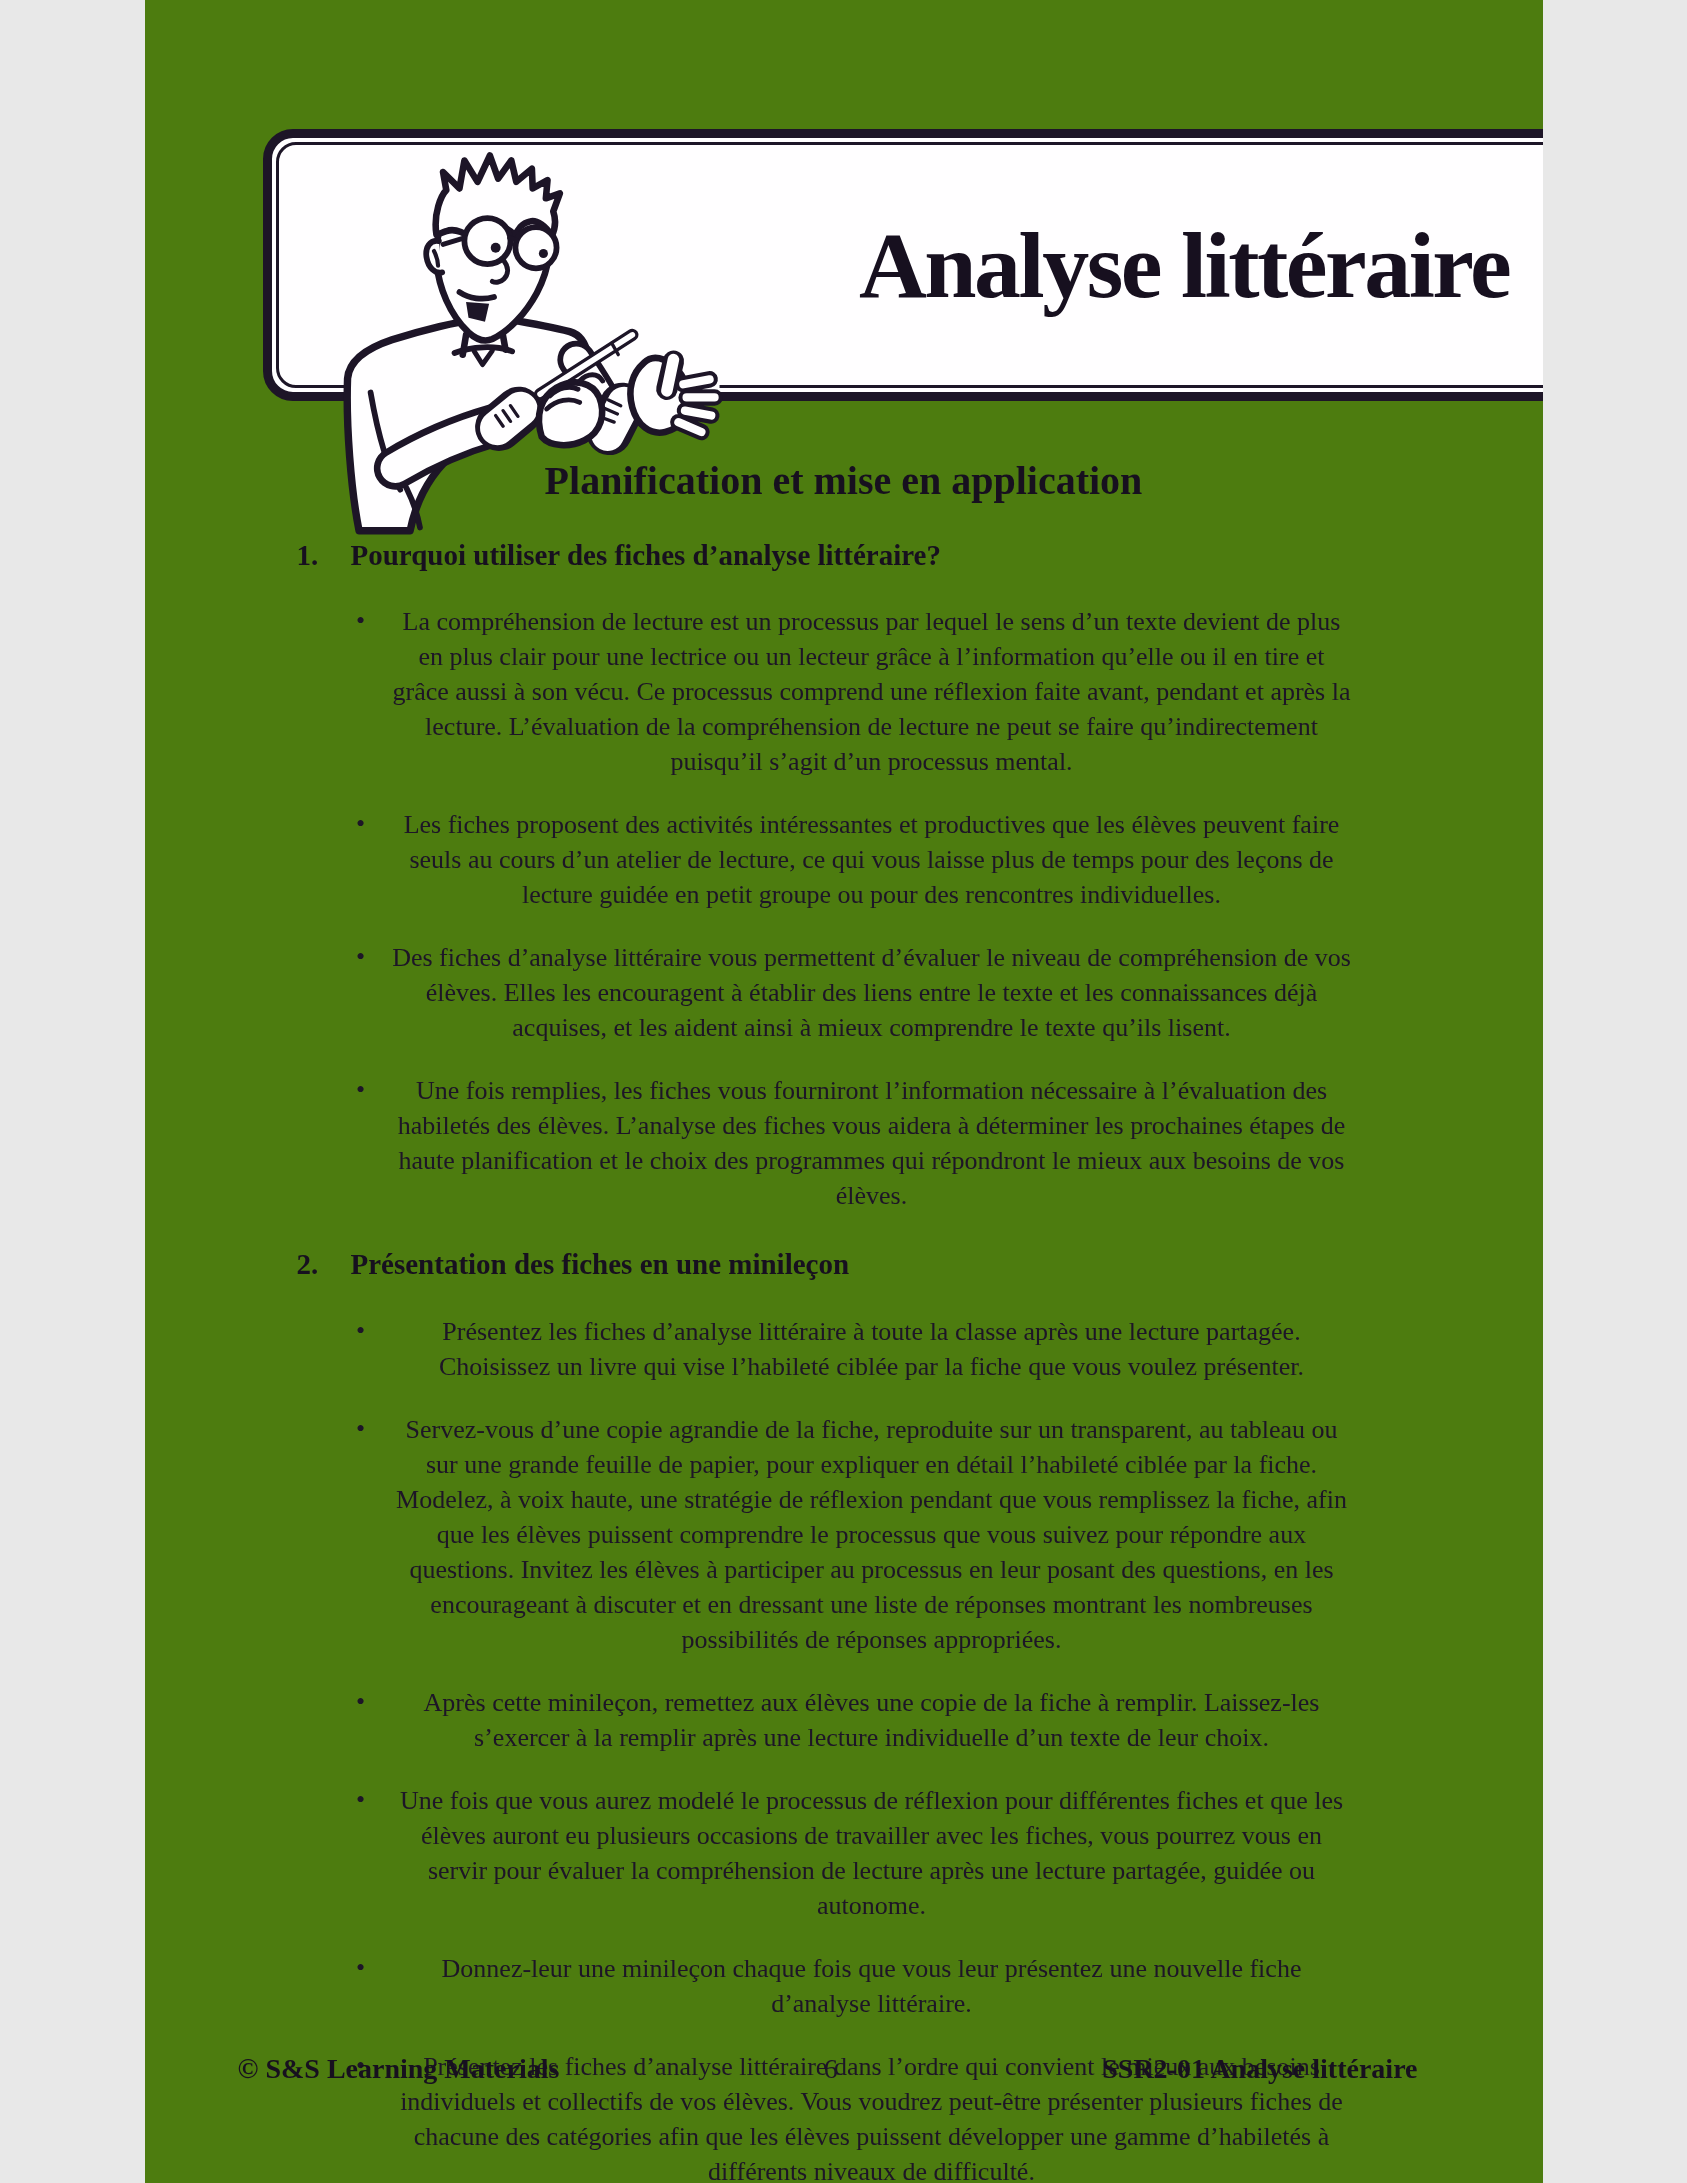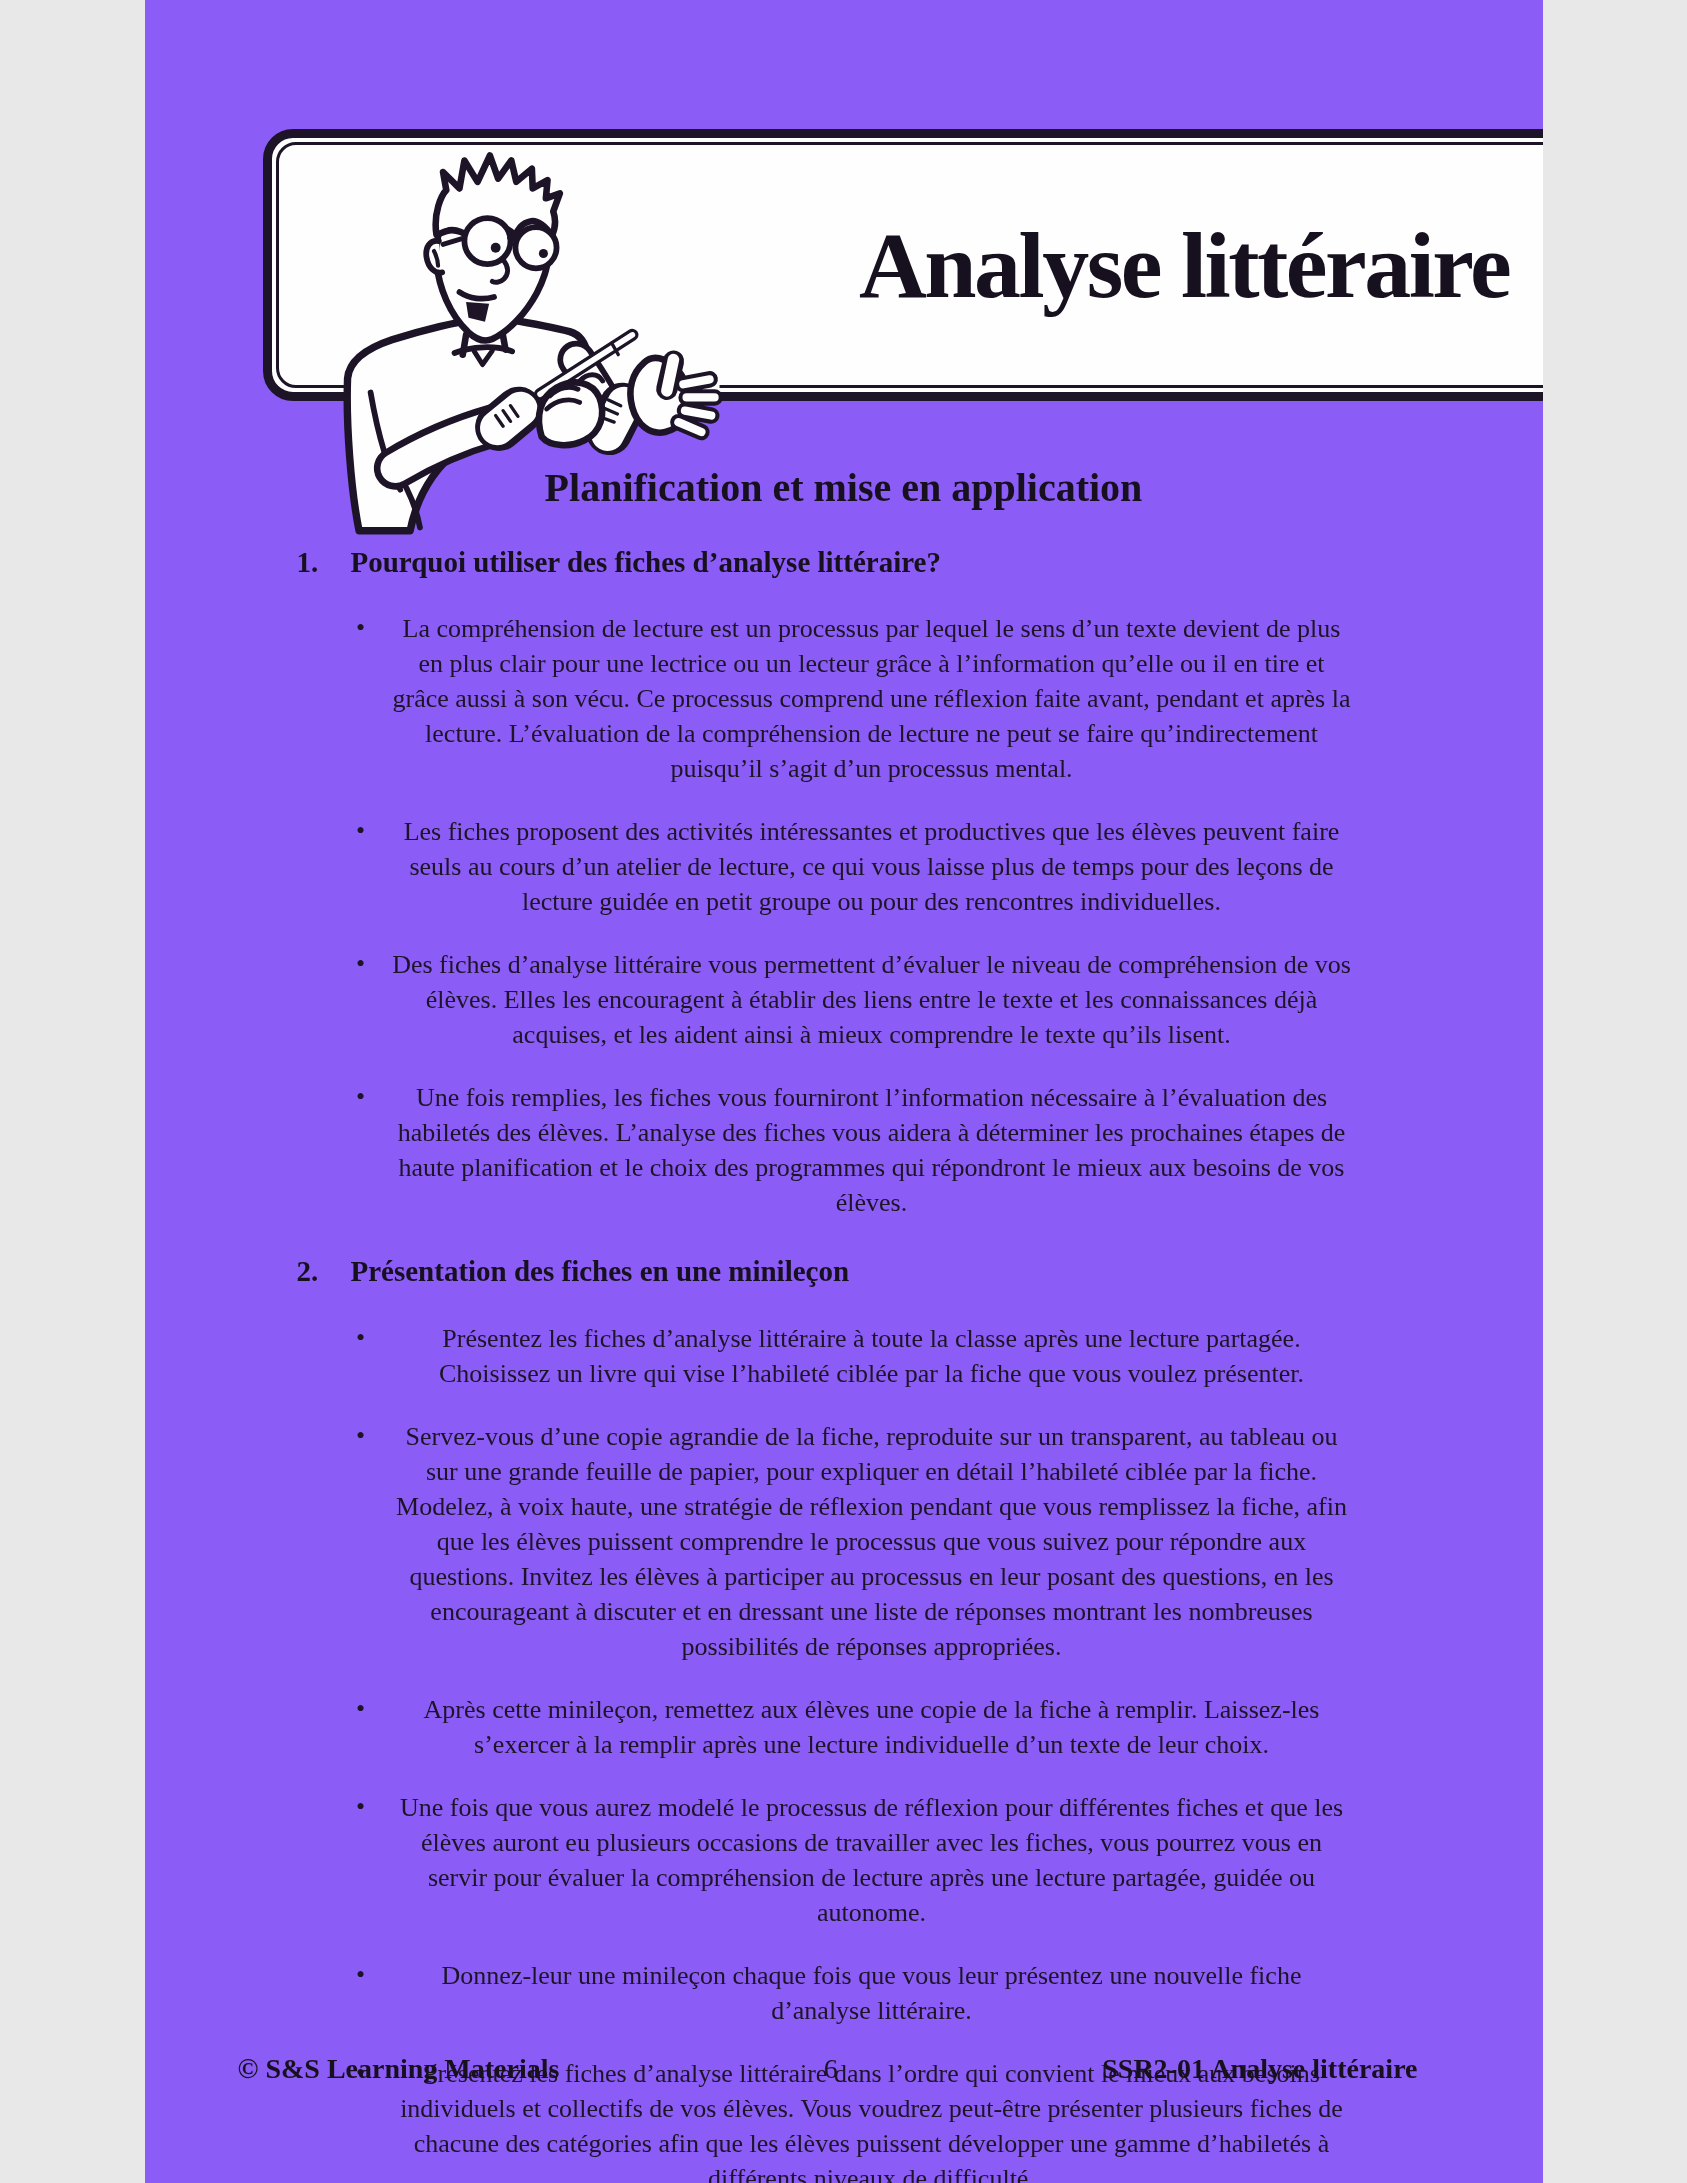--- a/index.html
+++ b/index.html
@@ -1,20 +1,20 @@
 <!DOCTYPE html>
 <html style="font-size:13px"><head>
 <meta charset="utf-8">
 <style>
   html,body{margin:0;padding:0;background:#e8e8e8;}
   .page{
     position:relative;
     width:1398px;height:2183px;
     margin:0 auto;
-    background:#8b5cf6;
+    background:#4d7c0f;
     color:#1d1527;
     font-family:"Liberation Serif", serif;
     overflow:hidden;
   }
   
   .banner{
     position:absolute;left:118px;top:129px;width:1445px;height:272px;
     border:9px solid #1d1527;border-radius:30px;box-sizing:border-box;
     background:#fffeff;z-index:1;
   }
@@ -25,21 +25,21 @@
     position:absolute;left:428px;right:30px;top:0;bottom:0;margin:0;
     display:flex;align-items:center;justify-content:center;
     font-size:94px;font-weight:bold;letter-spacing:-2.5px;color:#17101f;
     white-space:nowrap;
   }
   
   .mascot{position:absolute;left:189px;top:144px;width:404px;height:395px;z-index:3;}
   
   .content{position:absolute;top:455px;left:0;right:0;z-index:2;}
   .subtitle{
-    margin:8px;text-align:center;font-size:40px;font-weight:bold;line-height:1.25;
+    margin:1px;text-align:center;font-size:40px;font-weight:bold;line-height:1.25;
     color:#17101f;
   }
   .sec-head{
     display:flex;margin:31px 99px 0 152px;
     font-size:29px;font-weight:bold;line-height:1.25;color:#17101f;
   }
   .sec-num{width:54px;flex:0 0 54px;}
   .sec-title{flex:1;}
   ul.bullets{
     list-style:none;

